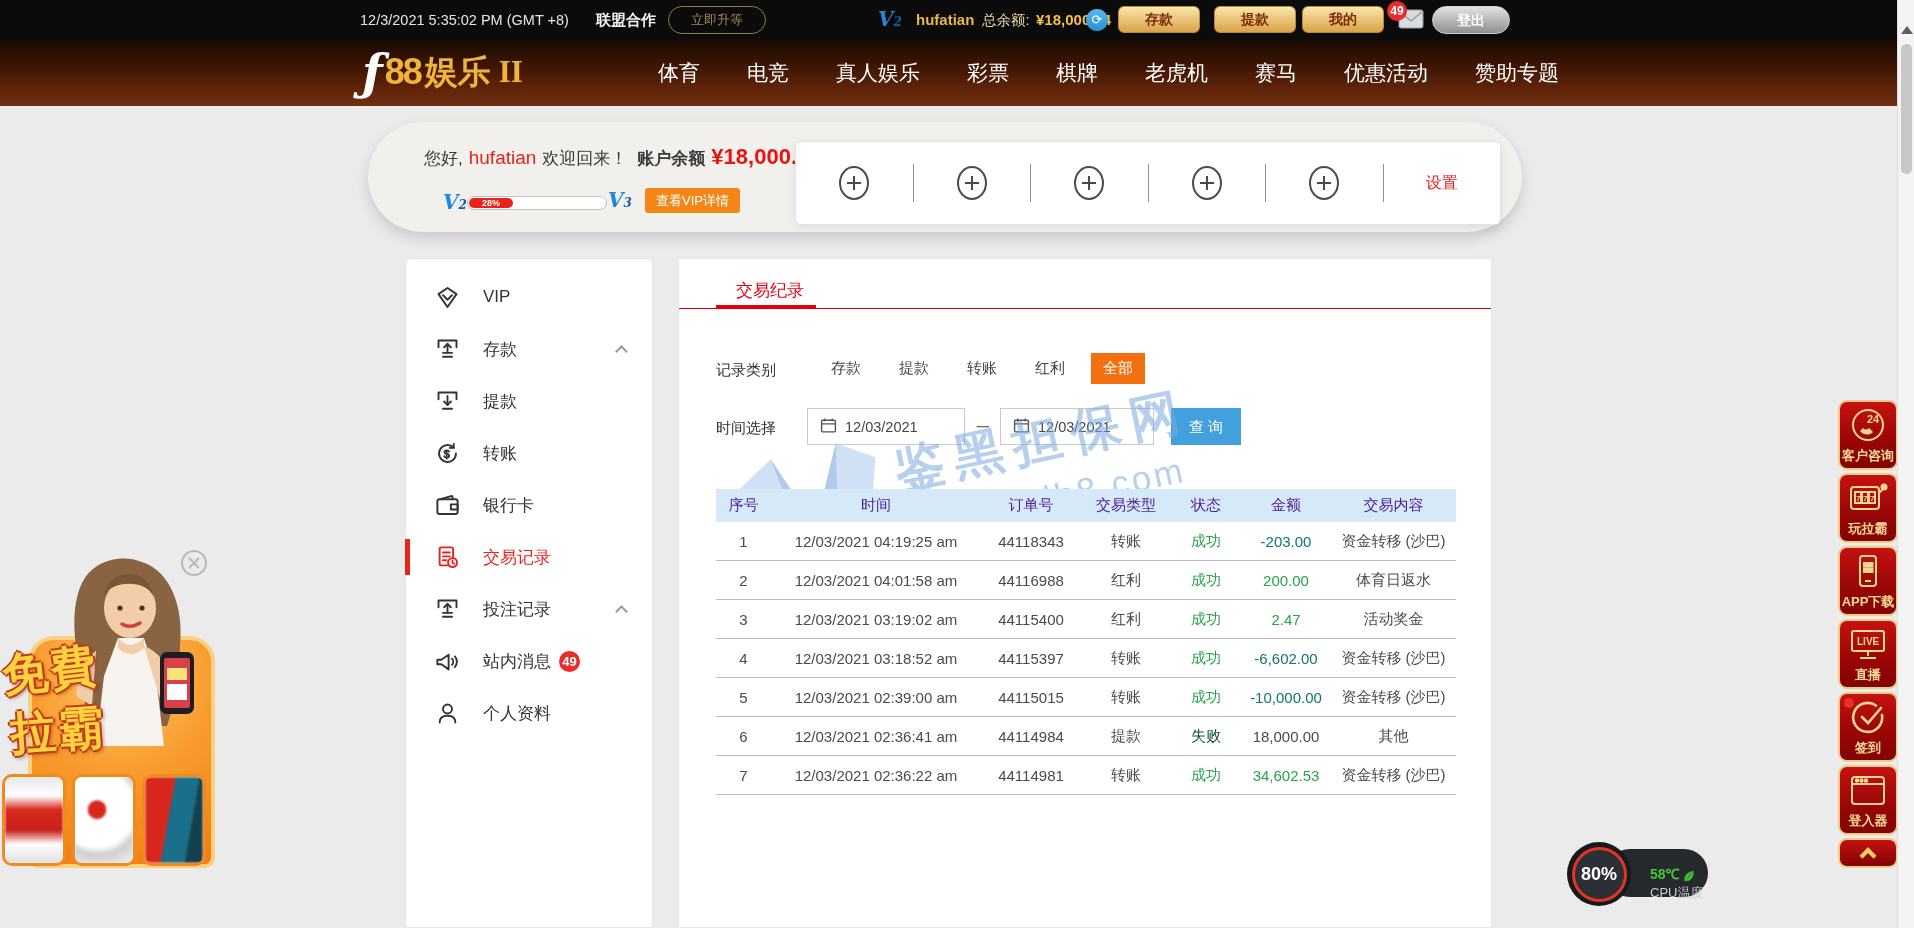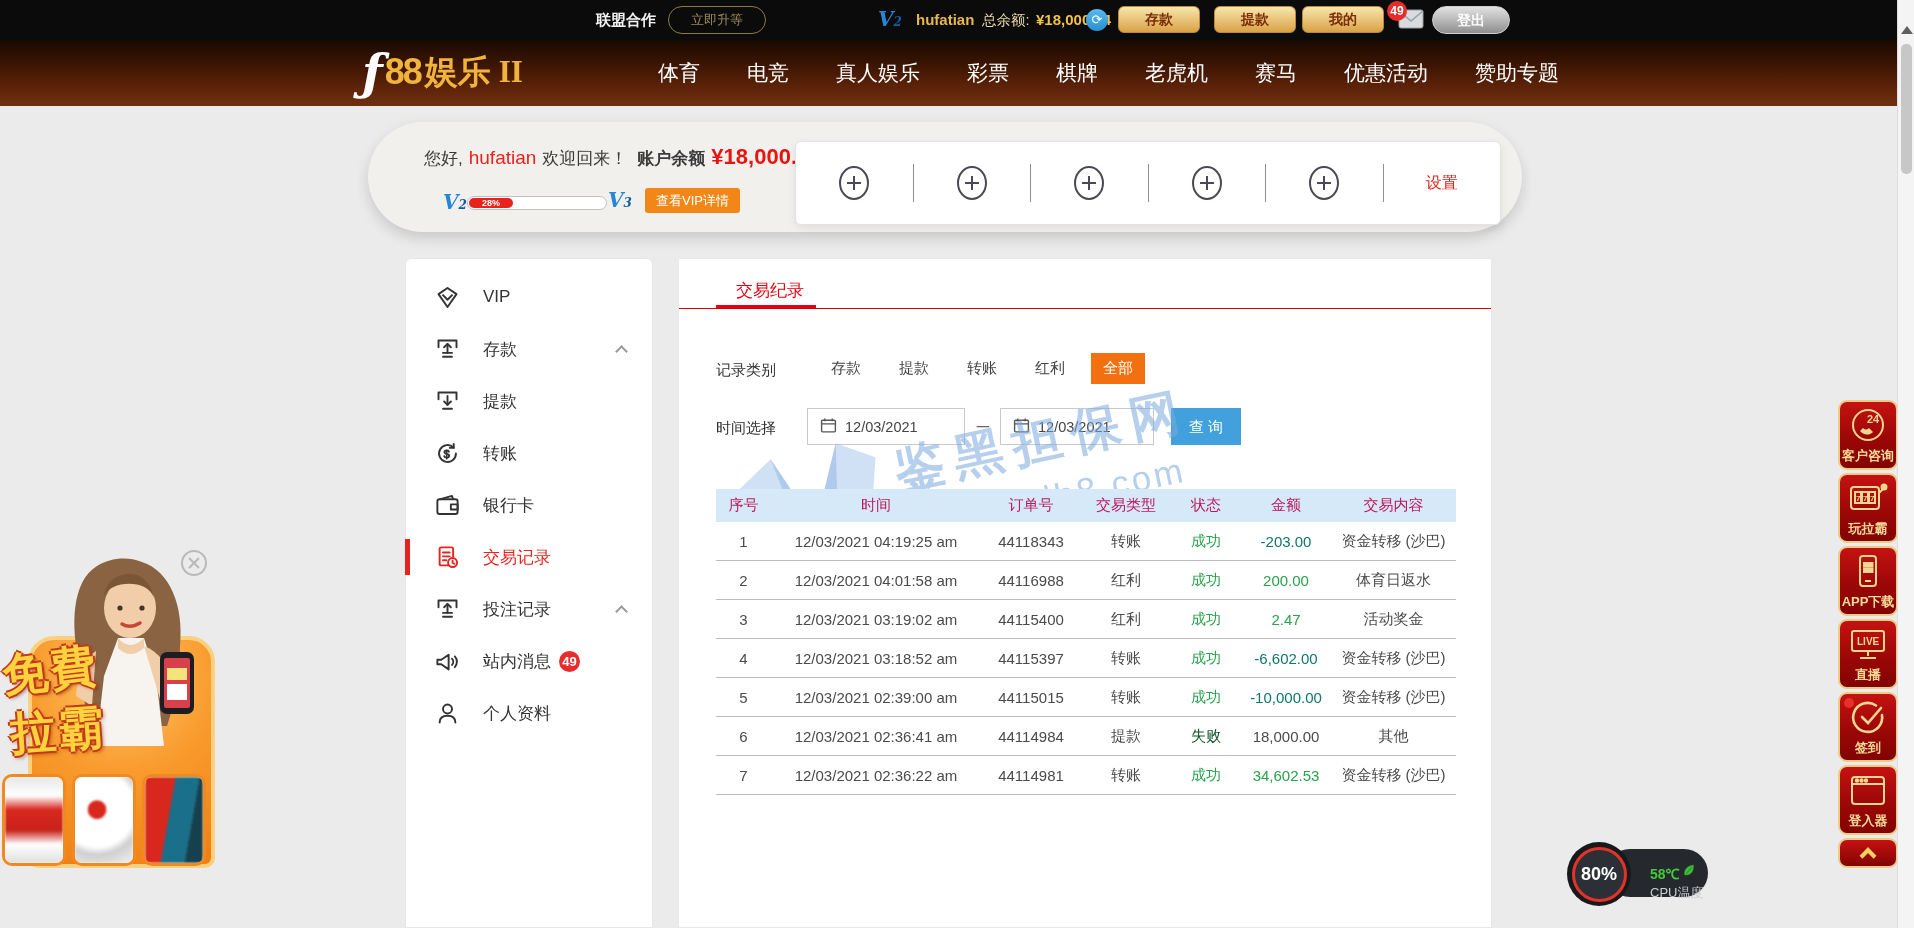--- a/index.html
+++ b/index.html
@@ -73,21 +73,21 @@
   .flt-options { position:absolute; left:140px; top:94px; display:flex; align-items:center; gap:14px; }
   .flt-opt { padding:6px 12px; font-size:15px; color:#444; cursor:pointer; }
   .opt-active { background:#f2700f; color:#fff; }
   .time-label { position:absolute; left:37px; top:160px; font-size:15px; color:#333; }
   .datebox { position:absolute; top:149px; height:37px; border:1px solid #c9c9c9; background:#fff; display:flex; align-items:center; gap:8px; padding-left:12px; font-size:14.5px; color:#444; cursor:pointer; }
   .datebox.d1 { left:128px; width:158px; }
   .datebox.d2 { left:321px; width:154px; }
   .date-dash { position:absolute; left:297px; top:160px; font-size:14px; color:#666; }
   .query-btn { position:absolute; left:492px; top:149px; width:70px; height:37px; background:#42a1dd; color:#fff; font-size:15px; text-align:center; line-height:37px; cursor:pointer; }
   .table { position:absolute; left:37px; top:230px; width:740px; }
-  .thead { display:flex; height:33px; background:#d6e9f8; align-items:center; font-size:15px; color:#be185d; }
+  .thead { display:flex; height:33px; background:#d6e9f8; align-items:center; font-size:15px; color:#4c1d95; }
   .trow { display:flex; height:39px; align-items:center; font-size:15px; color:#4a4a4a; border-bottom:1px solid #bcbcbc; background:#fff; }
   .c { text-align:center; }
   .c1{width:55px;} .c2{width:210px;} .c3{width:100px;} .c4{width:90px;} .c5{width:70px;} .c6{width:90px;} .c7{width:125px;}
   .st-ok { color:#28a24c; } .st-fail { color:#14532d; }
   .amt-neg { color:#0f766e; } .amt-pos { color:#28a24c; } .amt-neu { color:#4a4a4a; }
   .watermark { position:absolute; left:55px; top:140px; transform:rotate(-12deg); opacity:0.55; pointer-events:none; display:flex; align-items:center; }
   .wm-texts { margin-left:14px; color:#7aa9e0; }
   .wm-l1 { font-size:50px; font-weight:bold; letter-spacing:10px; }
   .wm-l2 { font-size:35px; letter-spacing:3px; margin-top:4px; }
 
@@ -95,21 +95,21 @@
   #floating { position:absolute; left:1838px; top:400px; width:60px; z-index:40; }
   .fl-btn { position:relative; width:60px; height:70px; margin-bottom:3px; border-radius:9px; background:linear-gradient(180deg,#c51212 0%,#9c0707 55%,#820303 100%); border:2px solid #edcb85; display:flex; flex-direction:column; align-items:center; justify-content:flex-end; padding-bottom:3px; cursor:pointer; }
   .fl-icon { position:absolute; top:4px; left:50%; transform:translateX(-50%); }
   .fl-label { color:#f6db96; font-size:13px; font-weight:bold; white-space:nowrap; }
   .fl-collapse { width:60px; height:30px; border-radius:9px; background:linear-gradient(180deg,#c51212,#820303); border:2px solid #edcb85; display:flex; align-items:center; justify-content:center; cursor:pointer; }
   .fl-chev { width:12px; height:12px; border-left:4px solid #f3cf64; border-top:4px solid #f3cf64; transform:rotate(45deg) translate(2px,2px); }
   .fl-dot { position:absolute; left:4px; top:4px; width:10px; height:10px; border-radius:50%; background:#e8302a; }
 
   
   #cpu-pill { position:absolute; left:1606px; top:849px; width:102px; height:48px; background:#25282d; border-radius:24px; padding-left:44px; display:flex; flex-direction:column; justify-content:center; gap:1px; z-index:20; }
-  .cpu-temp { color:#46c83c; font-size:14px; font-weight:bold; display:flex; align-items:flex-start; gap:3px;margin-top:20px; }
+  .cpu-temp { color:#46c83c; font-size:14px; font-weight:bold; display:flex; align-items:flex-end; gap:3px;margin-top:20px; }
   .cpu-label { color:#c9ccd1; font-size:13px; }
   #cpu-circle { position:absolute; left:1567px; top:842px; width:64px; height:64px; border-radius:50%; background:#17191c; display:flex; align-items:center; justify-content:center; z-index:21; }
   .cpu-ring { width:55px; height:55px; border-radius:50%; border:3px solid #e03428; background:#2c3036; display:flex; align-items:center; justify-content:center; color:#fff; font-size:18px; font-weight:bold; }
 
   
   #promo { position:absolute; left:0; top:548px; width:215px; height:325px; }
   .promo-close { position:absolute; left:181px; top:2px; width:26px; height:26px; border:2px solid #b9b9b9; border-radius:50%; cursor:pointer; }
   .promo-close::before,.promo-close::after { content:""; position:absolute; left:4px; top:10px; width:14px; height:2px; background:#b9b9b9; }
   .promo-close::before { transform:rotate(45deg); }
   .promo-close::after { transform:rotate(-45deg); }
@@ -129,20 +129,21 @@
   #scrollbar { position:absolute; left:1897px; top:0; width:17px; height:928px; background:#f4f4f4; border-left:1px solid #ddd; z-index:50; }
   .sc-arrow { position:absolute; left:3px; top:26px; width:0; height:0; border-left:6px solid transparent; border-right:6px solid transparent; border-bottom:8px solid #606060; }
   .sc-thumb { position:absolute; left:3px; top:44px; width:11px; height:130px; background:#c7c7c7; border-radius:5px; cursor:pointer; }
 </style>
 </head>
 <body>
 
 <div id="app">
 
   <div id="topbar">
+    <span class="tb-datetime">12/3/2021 5:35:02 PM (GMT +8)</span>
     <span class="tb-alliance">联盟合作</span>
     <span class="tb-upgrade">立即升等</span>
     <span class="tb-vip vbadge"><span class="vl">V</span><span class="vs">2</span></span>
     <span class="tb-user">hufatian</span>
     <span class="tb-ballabel">总余额:</span>
     <span class="tb-balvalue">¥18,000.24</span>
     <span class="tb-refresh">⟳</span>
     <span class="btn-gold" style="left:1118px;">存款</span>
     <span class="btn-gold" style="left:1214px;">提款</span>
     <span class="btn-gold" style="left:1302px;">我的</span>

